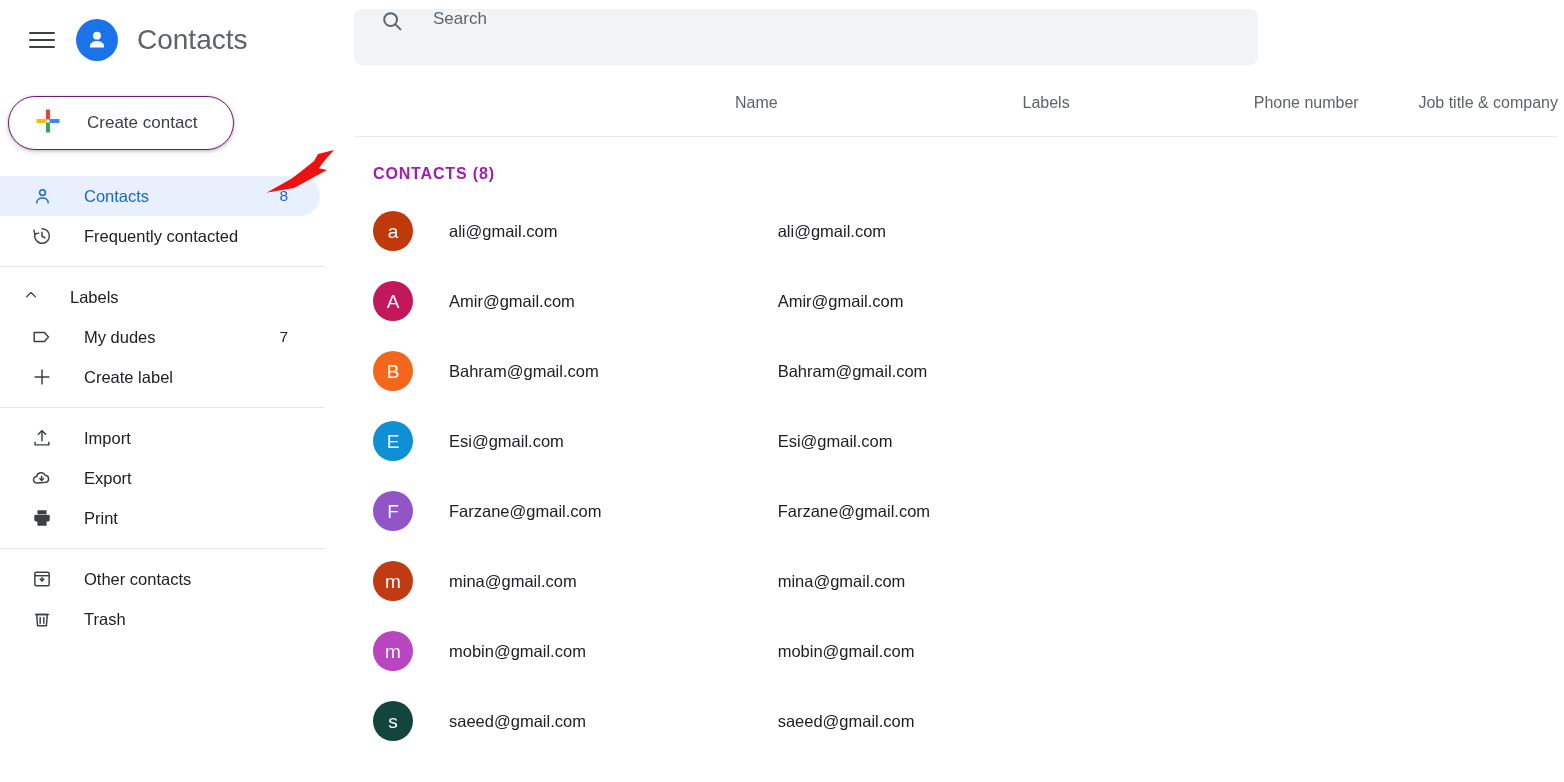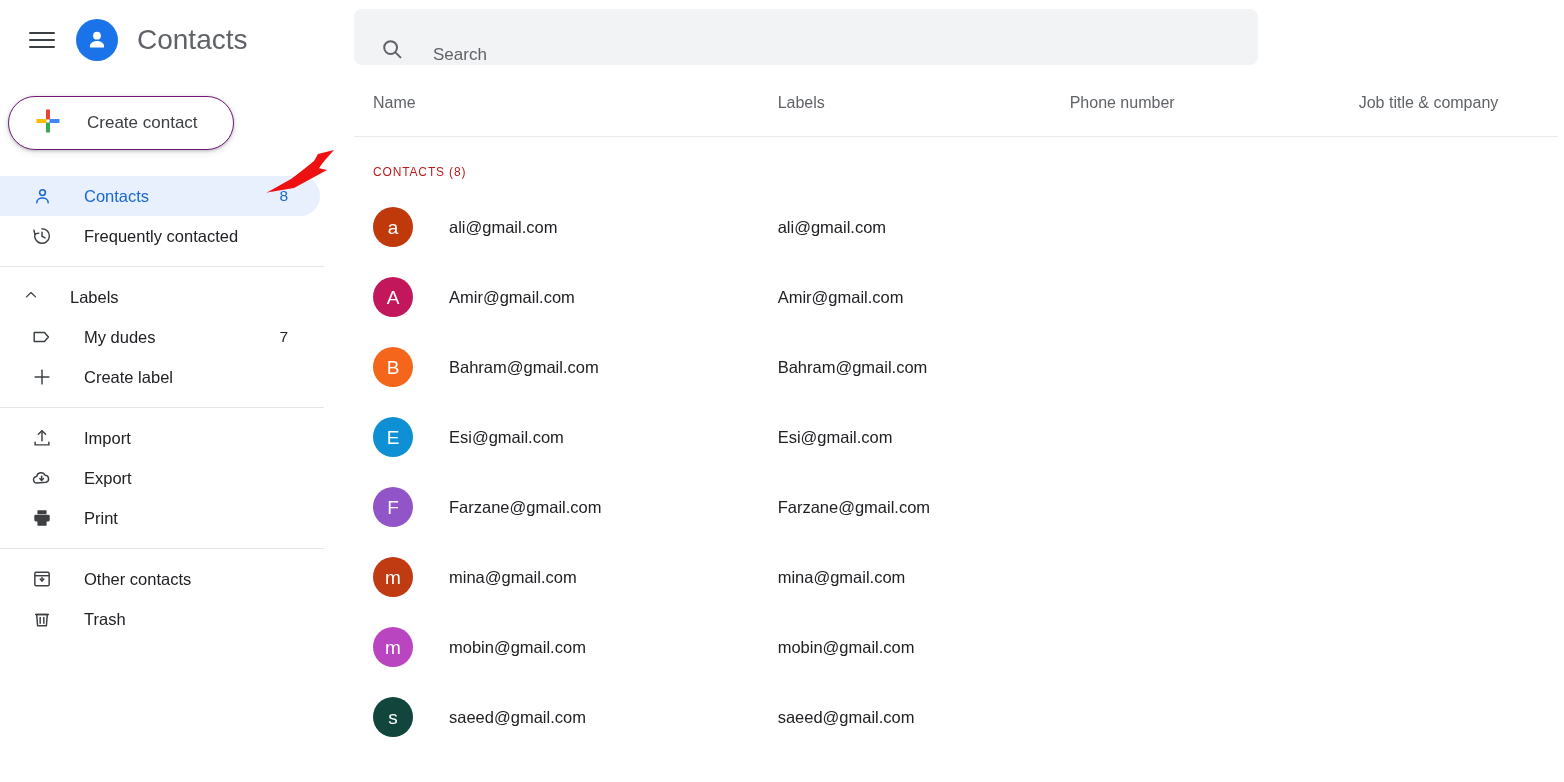--- a/index.html
+++ b/index.html
@@ -87,44 +87,44 @@
     position: absolute; left: 258px; top: 146px;
     width: 90px; height: 52px; pointer-events: none; z-index: 40;
   }
 
   
   .main { flex: 1 1 auto; position: relative; padding-left: 30px; }
   .searchbar {
     margin-top: 9px;
     width: 904px; height: 56px;
     background: #f1f3f4; border-radius: 8px;
-    display: flex; align-items: flex-end;
+    display: flex; align-items: flex-start;
     padding-left: 26px;
     cursor: text;
   }
   .search-input {
     border: 0; outline: 0; background: transparent;
     margin-left: 29px; font-size: 17px; color: #202124;
     font-family: "Liberation Sans", sans-serif;
     width: 760px;
   }
   .search-input::placeholder { color: #5f6368; }
 
   .table { margin-top: 23px; width: 1204px; position: relative;}
   .thead { display: flex; height: 48px; align-items: flex-start; padding-top: 6px;}
-  .th { font-size: 16px; color: #5f6368; font-weight: 400; }
+  .th { font-size: 16px; color: #5f6368; font-weight: 400; text-align: right; }
   .col-name  { width: 425px; padding-left: 19px;}
   .col-email { width: 293px; }
   .col-phone { width: 290px; }
   .col-job   { width: 200px; }
   .thead-rule { height: 1px; background: #e8eaed; width: 1204px; }
 
   .group-label {
-    font-size: 12px; color: #b91c1c; letter-spacing: .85px;
-    padding: 28px 0 0 19px; font-weight: 400;
+    font-size: 16px; color: #a21caf; letter-spacing: .85px;
+    padding: 28px 0 0 19px; font-weight: 700;
   }
 
   .rows { margin-top: 13px; }
   .row {
     display: flex; align-items: center; height: 70px; cursor: pointer;
   }
   .row .cell-name { width: 425px; display: flex; align-items: center; padding-left: 19px;}
   .avatar {
     width: 40px; height: 40px; border-radius: 50%;
     flex: 0 0 40px;

